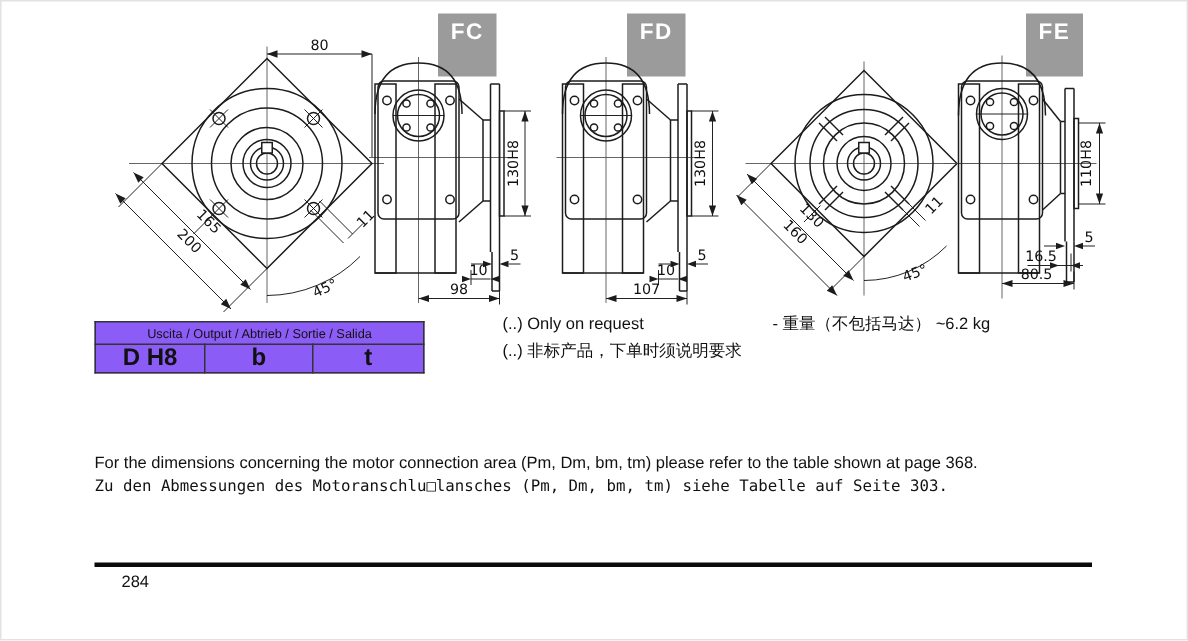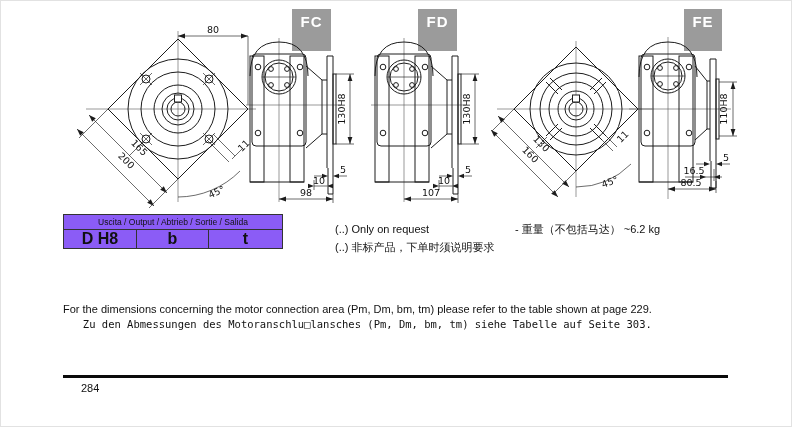--- a/index.html
+++ b/index.html
@@ -23,26 +23,26 @@
   .vl-fc{left:291px;} .vl-fd{left:417px;} .vl-fe{left:683px;width:38px;}
   
   .dim-table{position:absolute;left:62px;top:213px;border-collapse:collapse;background:#8b5cf6;
       border:1px solid #333;text-align:center;}
   .dim-table td{border:1px solid #333;padding:0;text-align:center;}
   .dim-table tr.t-title td{font-size:8.5px;height:14px;border-bottom:1px solid #333;}
   .dim-table tr.t-head td{font-size:16px;font-weight:bold;height:17px;}
   .dim-table tr.t-row td{font-size:10px;height:14px;border-top:none;border-bottom:none;}
   .dim-table tr.t-row td.c1{font-weight:bold;}
   
-  .note-block{position:absolute;top:219px;font-size:11px;line-height:18px;white-space:nowrap;}
+  .note-block{position:absolute;top:206px;font-size:11px;line-height:18px;white-space:nowrap;}
   .nb-left{left:334px;} .nb-right{left:514px;}
   
   .footer-para{position:absolute;left:62px;top:302px;white-space:nowrap;}
   .fp-en{font-size:11px;}
-  .fp-de{font-size:10.5px;font-family:"DejaVu Sans Mono",monospace;margin-top:3px;text-align:right;}
+  .fp-de{font-size:10.5px;font-family:"DejaVu Sans Mono",monospace;margin-top:3px;}
   .rule{position:absolute;left:62px;top:374px;width:665px;height:3px;background:#0a0a0a;}
   .page-number{position:absolute;left:80px;top:381px;font-size:11px;}
 </style>
 </head>
 <body>
 
 <div class="page">
 
   <div class="variant-label vl-fc">FC</div>
   <div class="variant-label vl-fd">FD</div>
@@ -312,20 +312,20 @@
 
   <div class="note-block nb-left">
     <div>(..) Only on request</div>
     <div>(..) 非标产品，下单时须说明要求</div>
   </div>
   <div class="note-block nb-right">
     <div>- 重量（不包括马达） ~6.2 kg</div>
   </div>
 
   <div class="footer-para">
-    <div class="fp-en">For the dimensions concerning the motor connection area (Pm, Dm, bm, tm) please refer to the table shown at page 229.</div>
+    <div class="fp-en">For the dimensions concerning the motor connection area (Pm, Dm, bm, tm) please refer to the table shown at page 368.</div>
     <div class="fp-de">Zu den Abmessungen des Motoranschlu□lansches  (Pm, Dm, bm, tm) siehe Tabelle auf Seite 303.</div>
   </div>
 
   <div class="rule"></div>
   <div class="page-number">284</div>
 
 </div>
 
 </body></html>

